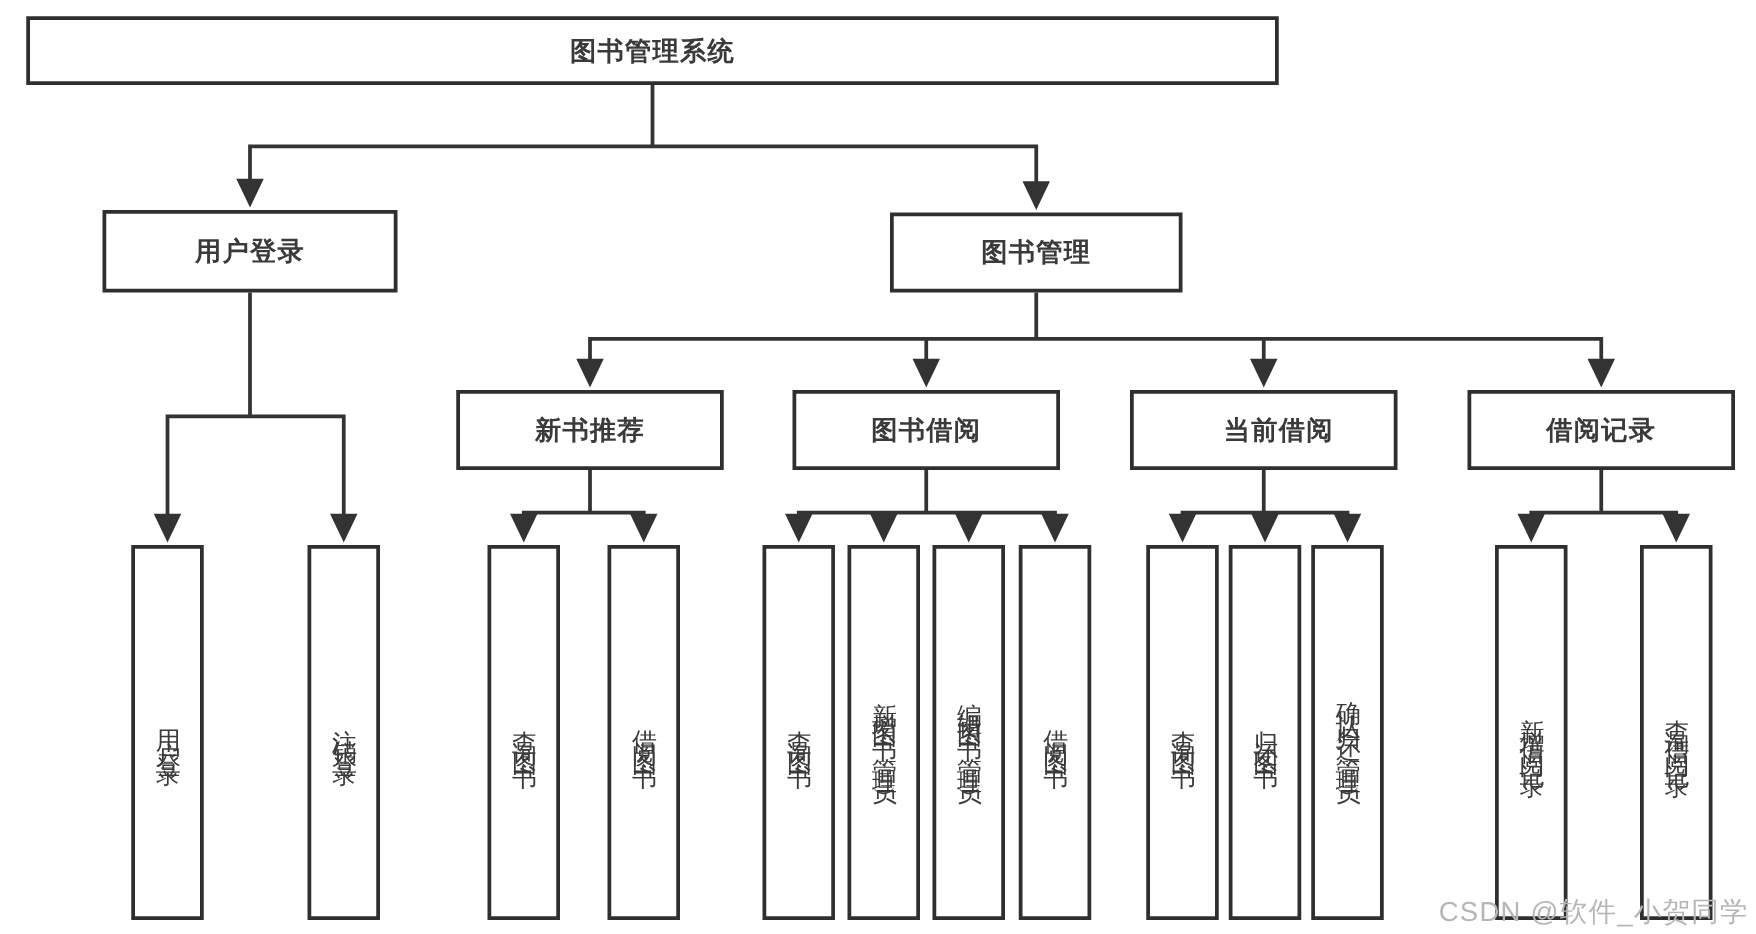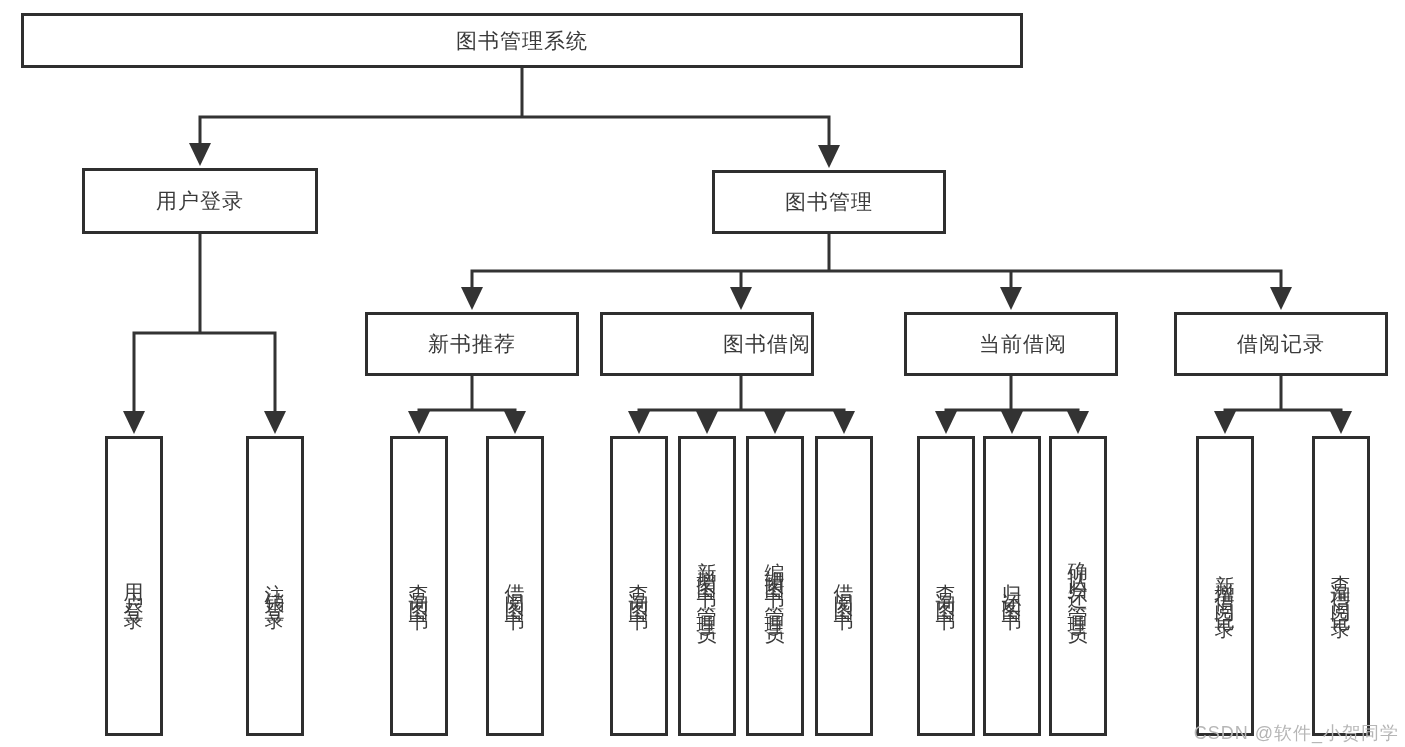--- a/index.html
+++ b/index.html
@@ -29,29 +29,30 @@
     align-items: center;
     justify-content: center;
     color: #3a3a3a;
     z-index: 2;
   }
 
   .node-h span {
     font-size: 21px;
     letter-spacing: 1px;
     white-space: nowrap;
+    font-weight: bold;
   }
 
   .root-box   { left: 21px;  top: 13px;  width: 1002px; height: 55px; }
   .ul-box     { left: 82px;  top: 168px; width: 236px;  height: 66px; }
   .bm-box     { left: 712px; top: 170px; width: 234px;  height: 64px; }
 
   .l3-box     { top: 312px; width: 214px; height: 64px; }
   .nb-box     { left: 365px; }
-  .bb-box     { left: 600px; justify-content: flex-end; }
+  .bb-box     { left: 634px; }
   .cb-box     { left: 904px; padding-left: 24px; }
   .br-box     { left: 1174px; align-items: center; }
 
   .leaf {
     top: 436px;
     width: 58px;
     height: 300px;
   }
   .leaf span {
     writing-mode: vertical-rl;
@@ -74,21 +75,21 @@
   .leaf-9  { left: 917px; }
   .leaf-10 { left: 983px; }
   .leaf-11 { left: 1049px; }
   .leaf-12 { left: 1196px; }
   .leaf-13 { left: 1312px; }
 
   .watermark {
     position: absolute;
     right: 6px;
     bottom: 2px;
-    font-size: 18px;
+    font-size: 22px;
     color: #b6b6b6;
     letter-spacing: 1px;
     z-index: 3;
     white-space: nowrap;
   }
 </style>
 </head>
 <body>
 
 <div class="canvas">

